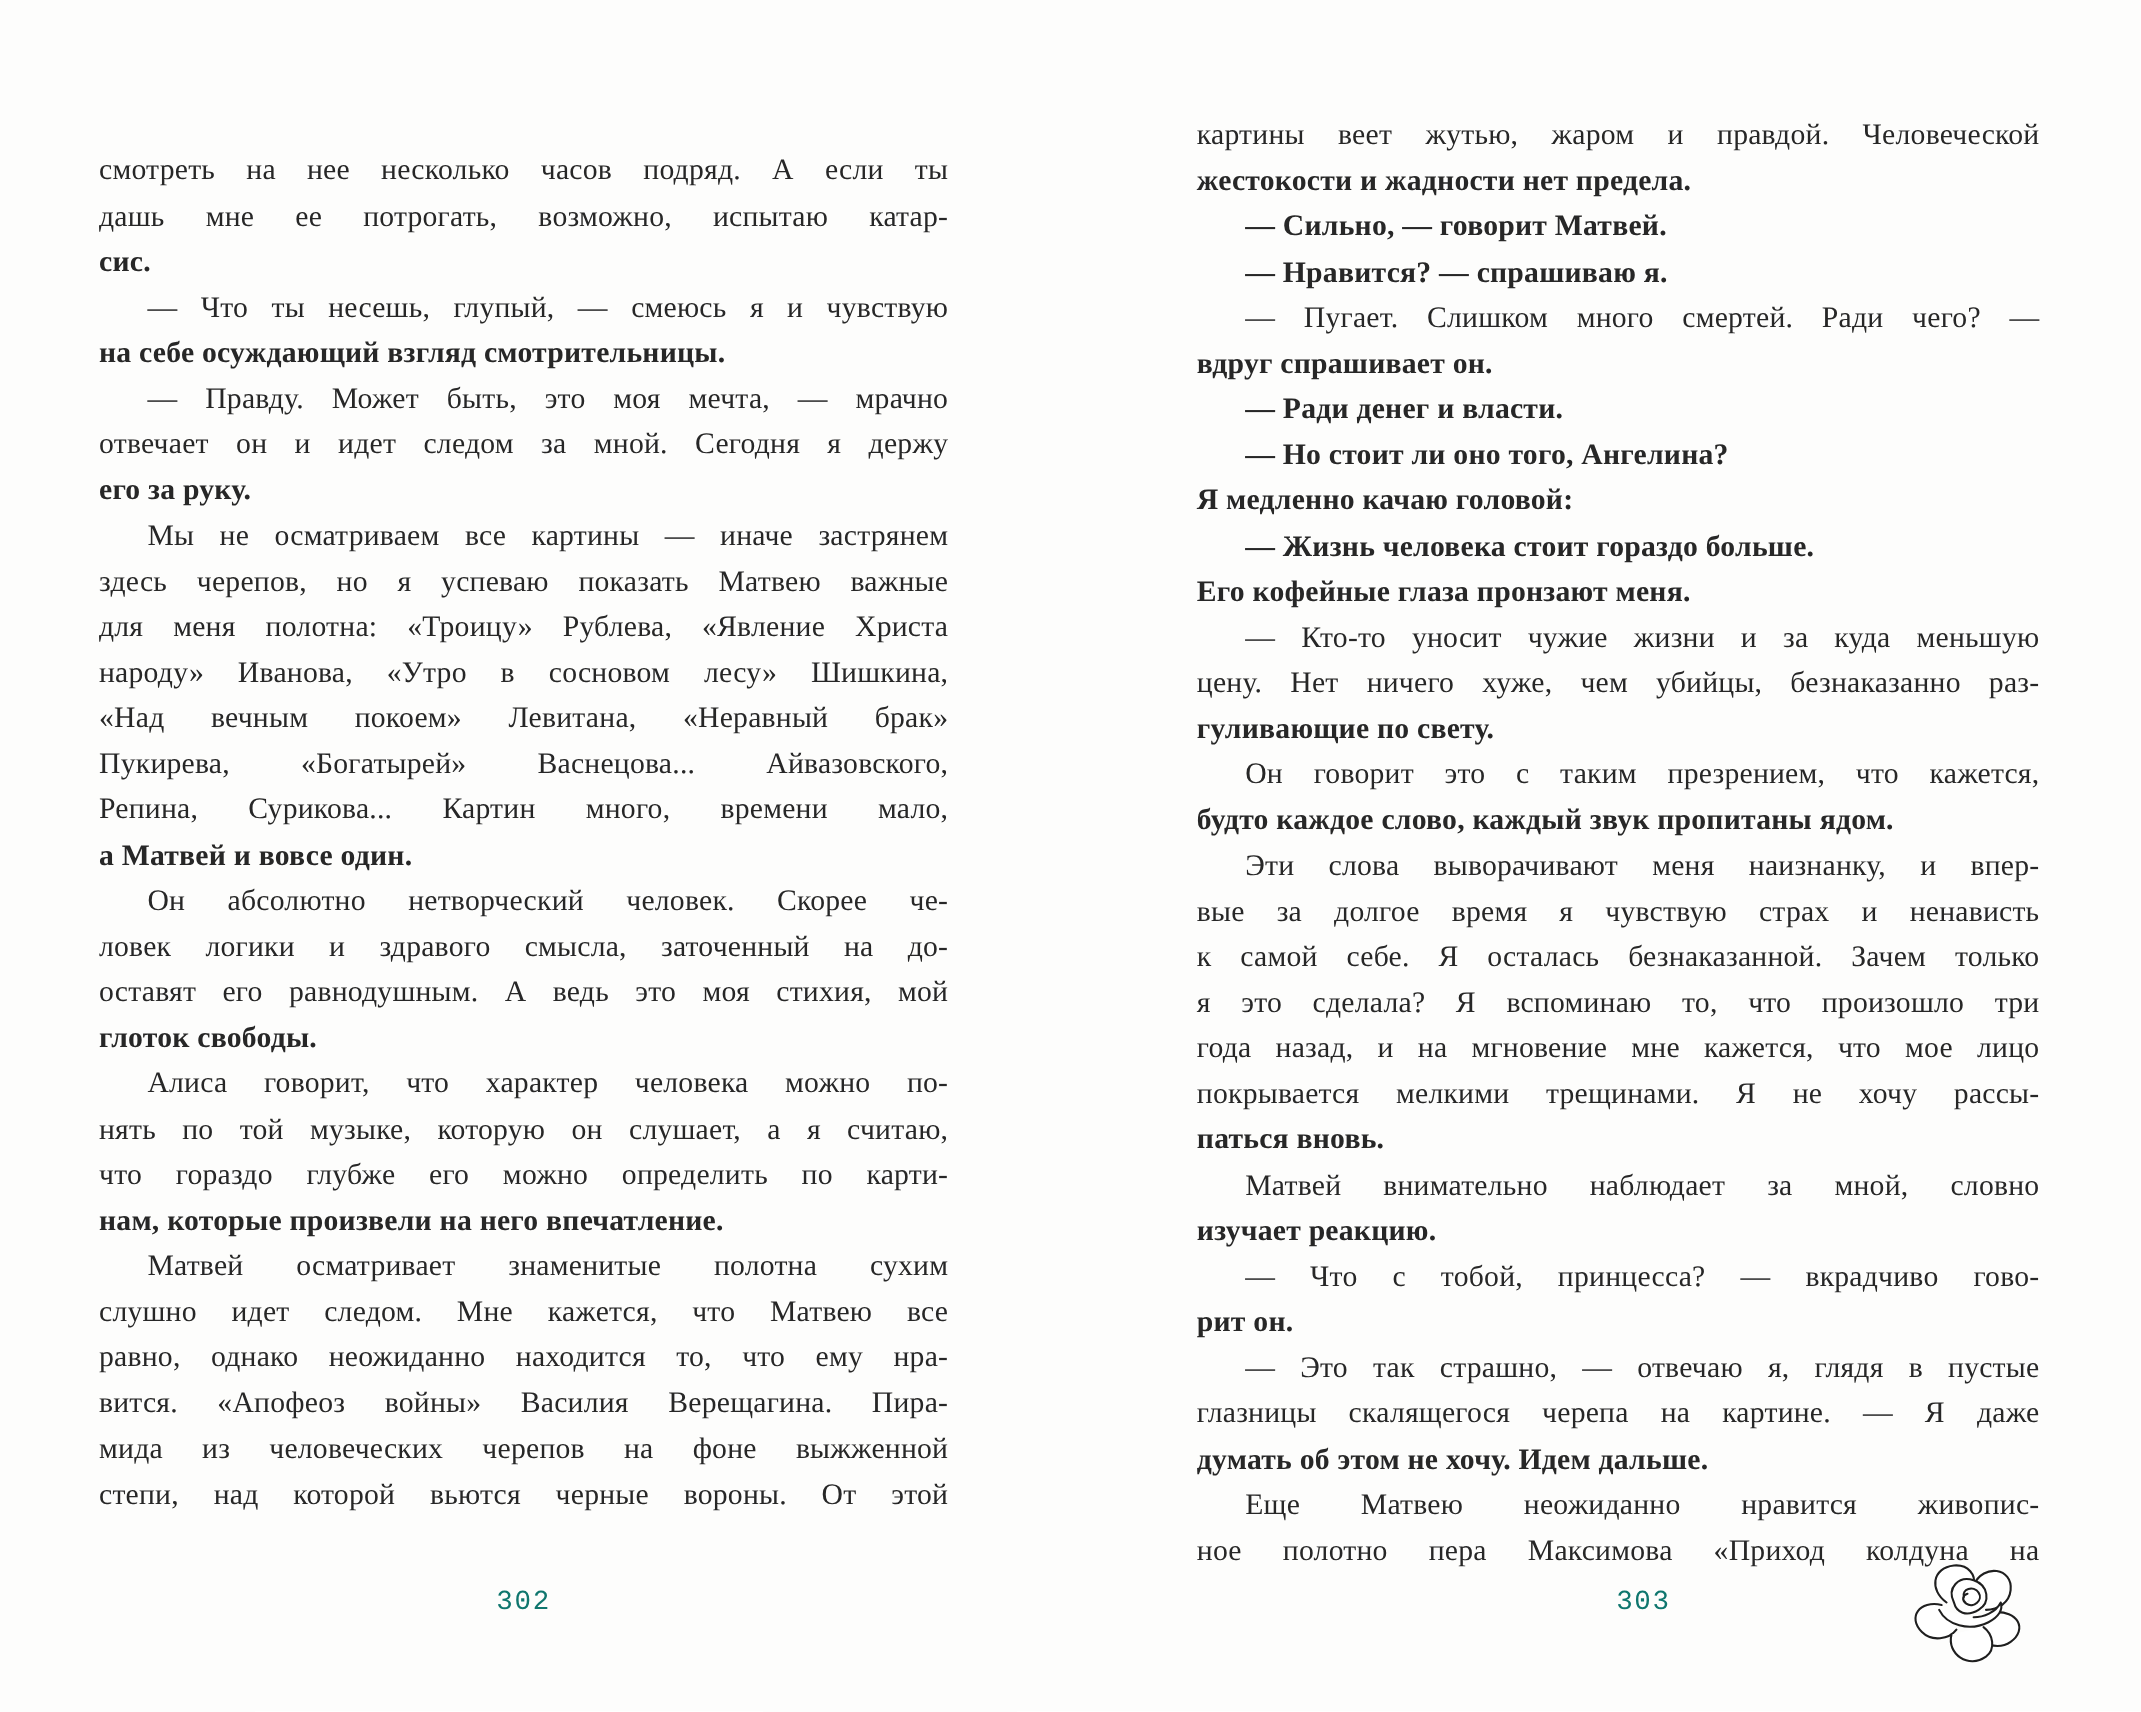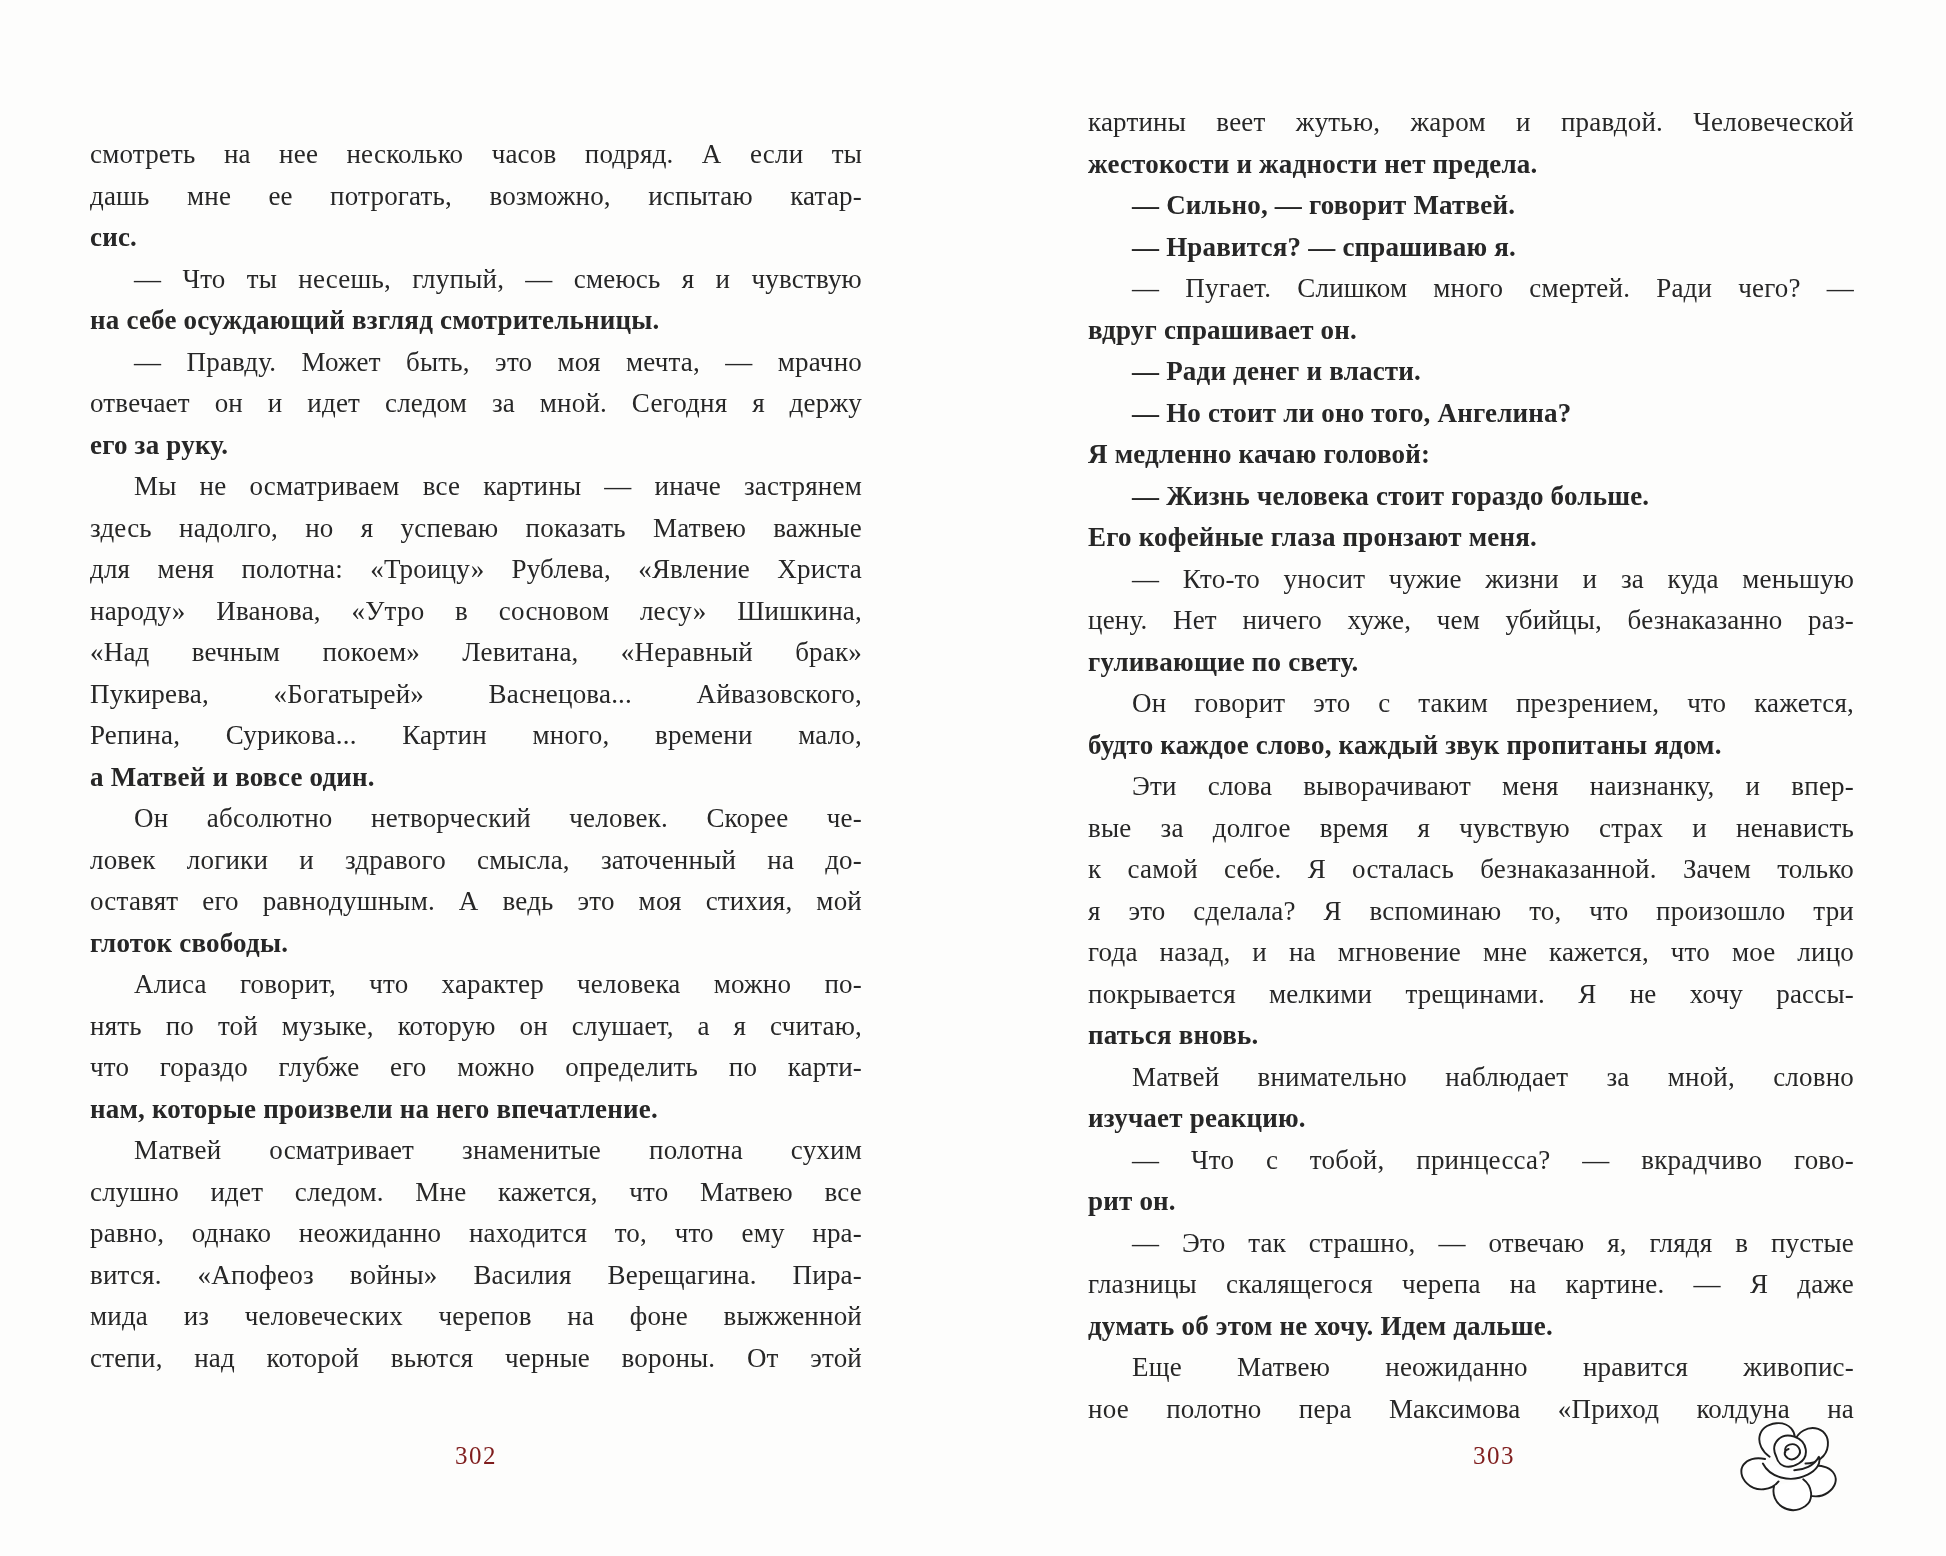--- a/index.html
+++ b/index.html
@@ -28,23 +28,23 @@
   .line.end {
     -moz-text-align-last:left;
     text-align-last:left;
     font-weight:bold;
   }
   .line.indent { text-indent:44px; }
   .page-number {
     position:absolute;
     top:1442px;
     text-align:center;
-    font-family:Liberation Serif, serif;
+    font-family:Liberation Mono, monospace;
     font-size:25px;
-    color:#7f1d1d;
+    color:#0f766e;
     letter-spacing:1.5px;
   }
   #left-num  { left:90px;   width:772px; }
   #right-num { left:1144px; width:700px; }
   .rose {
     position:absolute;
     left:1712px; top:1412px;
     width:160px; height:112px;
   }
   .rose svg { width:100%; height:100%; }
@@ -58,21 +58,21 @@
     <div id="left-text" class="text-block">
         <div class="line">смотреть на нее несколько часов подряд. А если ты</div>
         <div class="line">дашь мне ее потрогать, возможно, испытаю катар-</div>
         <div class="line end">сис.</div>
         <div class="line indent">— Что ты несешь, глупый, — смеюсь я и чувствую</div>
         <div class="line end">на себе осуждающий взгляд смотрительницы.</div>
         <div class="line indent">— Правду. Может быть, это моя мечта, — мрачно</div>
         <div class="line">отвечает он и идет следом за мной. Сегодня я держу</div>
         <div class="line end">его за руку.</div>
         <div class="line indent">Мы не осматриваем все картины — иначе застрянем</div>
-        <div class="line">здесь надолго, но я успеваю показать Матвею важные</div>
+        <div class="line">здесь черепов, но я успеваю показать Матвею важные</div>
         <div class="line">для меня полотна: «Троицу» Рублева, «Явление Христа</div>
         <div class="line">народу» Иванова, «Утро в сосновом лесу» Шишкина,</div>
         <div class="line">«Над вечным покоем» Левитана, «Неравный брак»</div>
         <div class="line">Пукирева, «Богатырей» Васнецова... Айвазовского,</div>
         <div class="line">Репина, Сурикова... Картин много, времени мало,</div>
         <div class="line end">а Матвей и вовсе один.</div>
         <div class="line indent">Он абсолютно нетворческий человек. Скорее че-</div>
         <div class="line">ловек логики и здравого смысла, заточенный на до-</div>
         <div class="line">оставят его равнодушным. А ведь это моя стихия, мой</div>
         <div class="line end">глоток свободы.</div>

